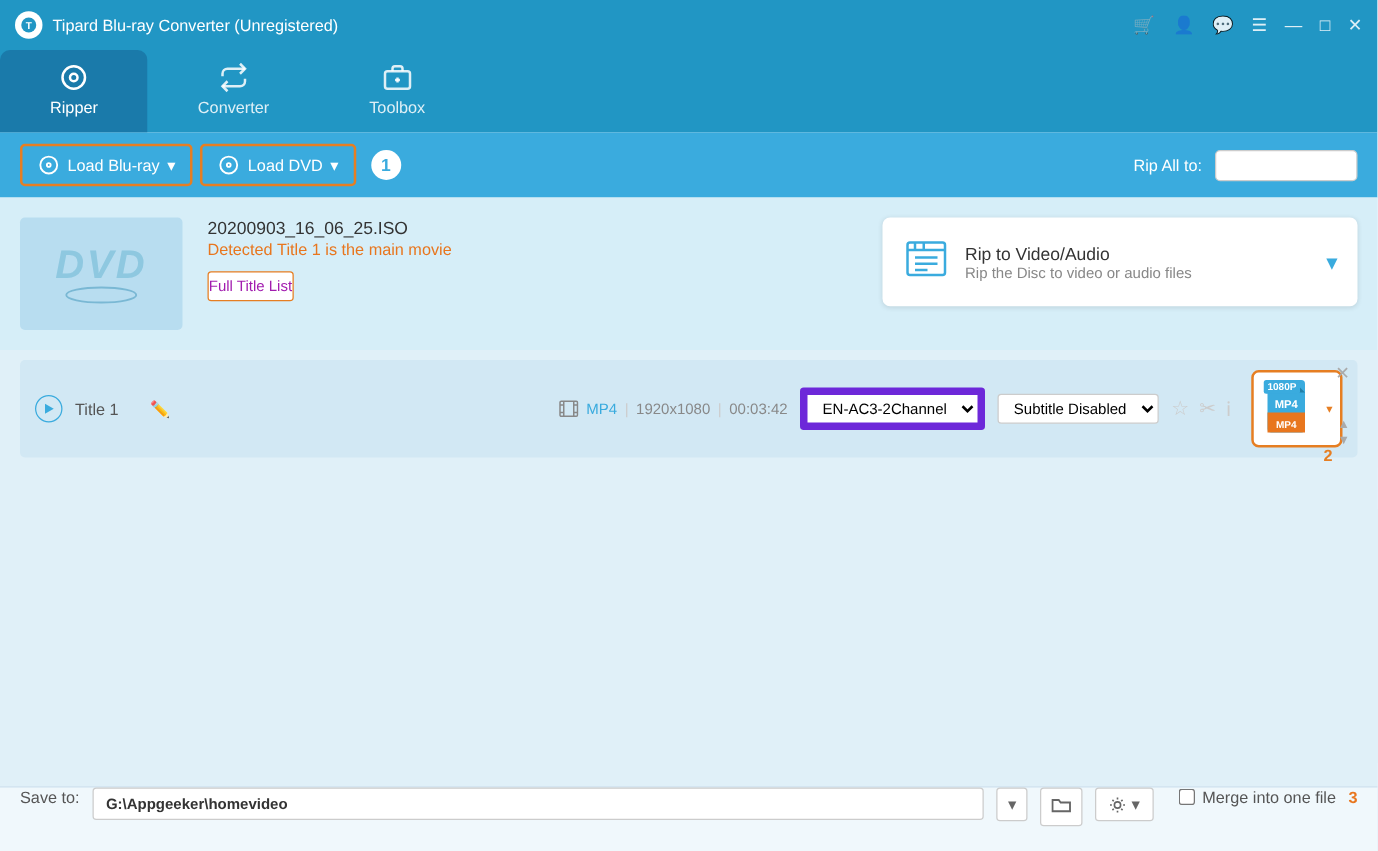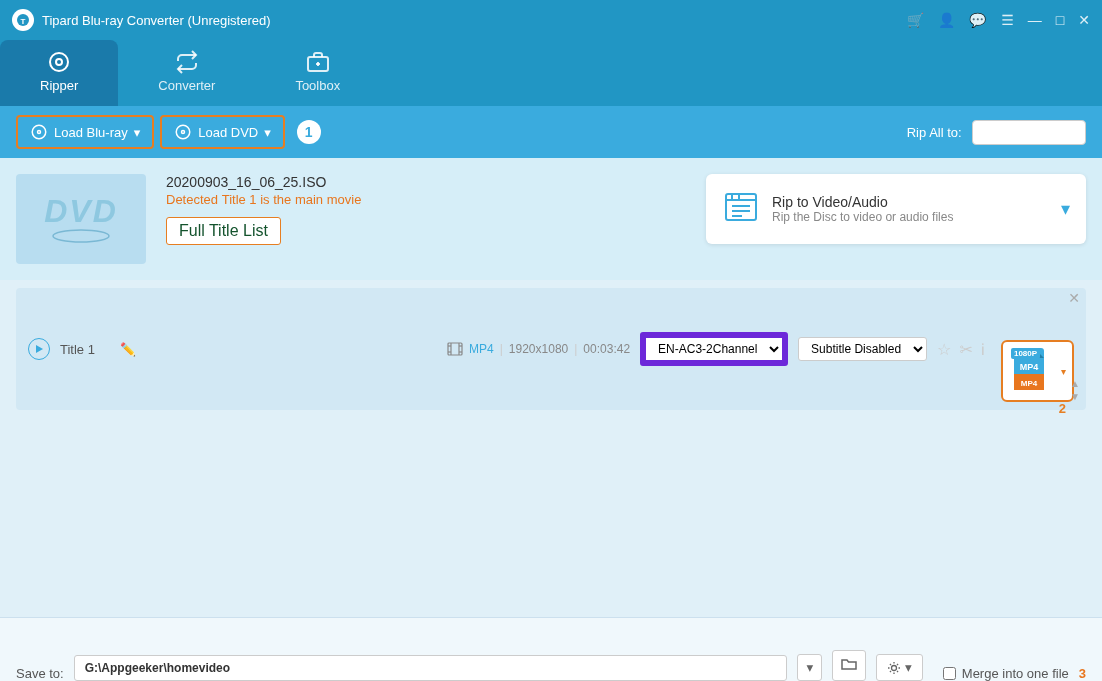--- a/index.html
+++ b/index.html
@@ -108,24 +108,24 @@
       font-style: italic;
     }
     .disc-thumbnail .dvd-text { font-size: 32px; color: #8ec8e0; font-style: italic; letter-spacing: 2px; }
     .disc-details { flex: 1; }
     .disc-filename { font-size: 14px; color: #333; margin-bottom: 2px; }
     .disc-detected { font-size: 13px; color: #666; margin-bottom: 10px; }
     .disc-detected span { color: #e8761e; }
     .full-title-btn {
       border: 1px solid #e67e22;
       background: white;
-      color: #14532d;
-      padding: 4px 12px;
-      border-radius: 3px;
-      font-size: 16px;
+      color: #a21caf;
+      padding: 4px 0;
+      border-radius: 3px;
+      font-size: 12px;
       cursor: pointer;
     }
     .rip-options-panel {
       background: white;
       border-radius: 6px;
       padding: 14px 16px;
       display: flex; align-items: center; gap: 12px;
       min-width: 380px;
       box-shadow: 0 1px 4px rgba(0,0,0,0.1);
     }
@@ -171,42 +171,41 @@
     .track-icons { display: flex; gap: 8px; align-items: center; color: #aaa; }
     .track-format-box {
       border: 2px solid #e67e22;
       border-radius: 6px;
       padding: 4px 6px;
       display: flex; align-items: center; justify-content: center;
       background: white;
       min-width: 70px;
       cursor: pointer;
       position: relative;
-      margin-top: 44px;
     }
     .track-close {
       position: absolute; top: -6px; right: -6px;
       color: #aaa; cursor: pointer; font-size: 14px;
     }
 
     
     .tracks-container {
       background: #e0f0f8;
       flex: 1;
       padding: 8px 16px 8px 16px;
     }
 
     
     .bottom-bar {
       position: absolute;
       bottom: 0; left: 0; right: 0;
-      height: 64px;
+      height: 52px;
       background: #f0f8fc;
       border-top: 1px solid #cce0ee;
-      display: flex; align-items: flex-end; padding: 0 16px; gap: 10px;
+      display: flex; align-items: flex-start; padding: 0 16px; gap: 10px;
     }
     .save-label { font-size: 13px; color: #555; }
     .save-path-input {
       flex: 1;
       border: 1px solid #ccc;
       border-radius: 3px;
       padding: 5px 10px;
       font-size: 12px;
       color: #333;
       background: white;

